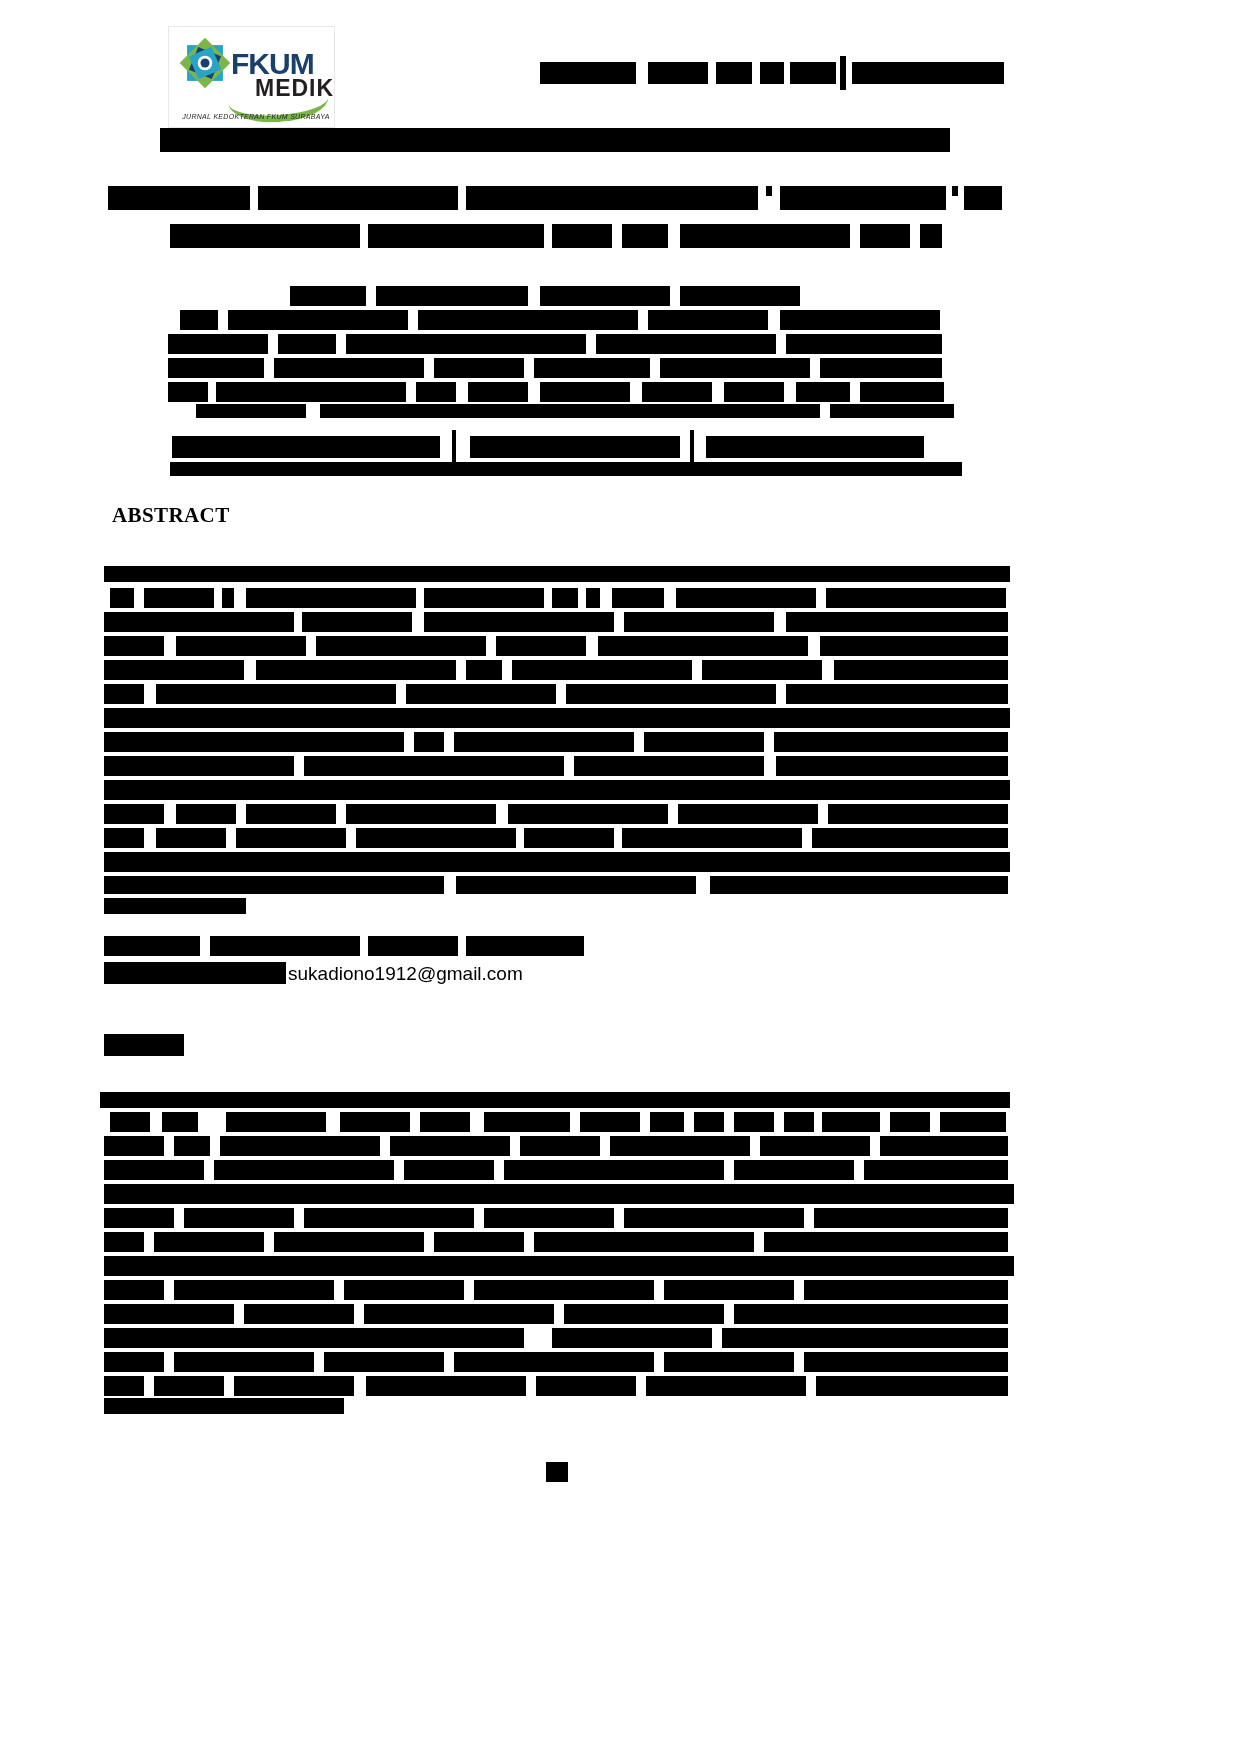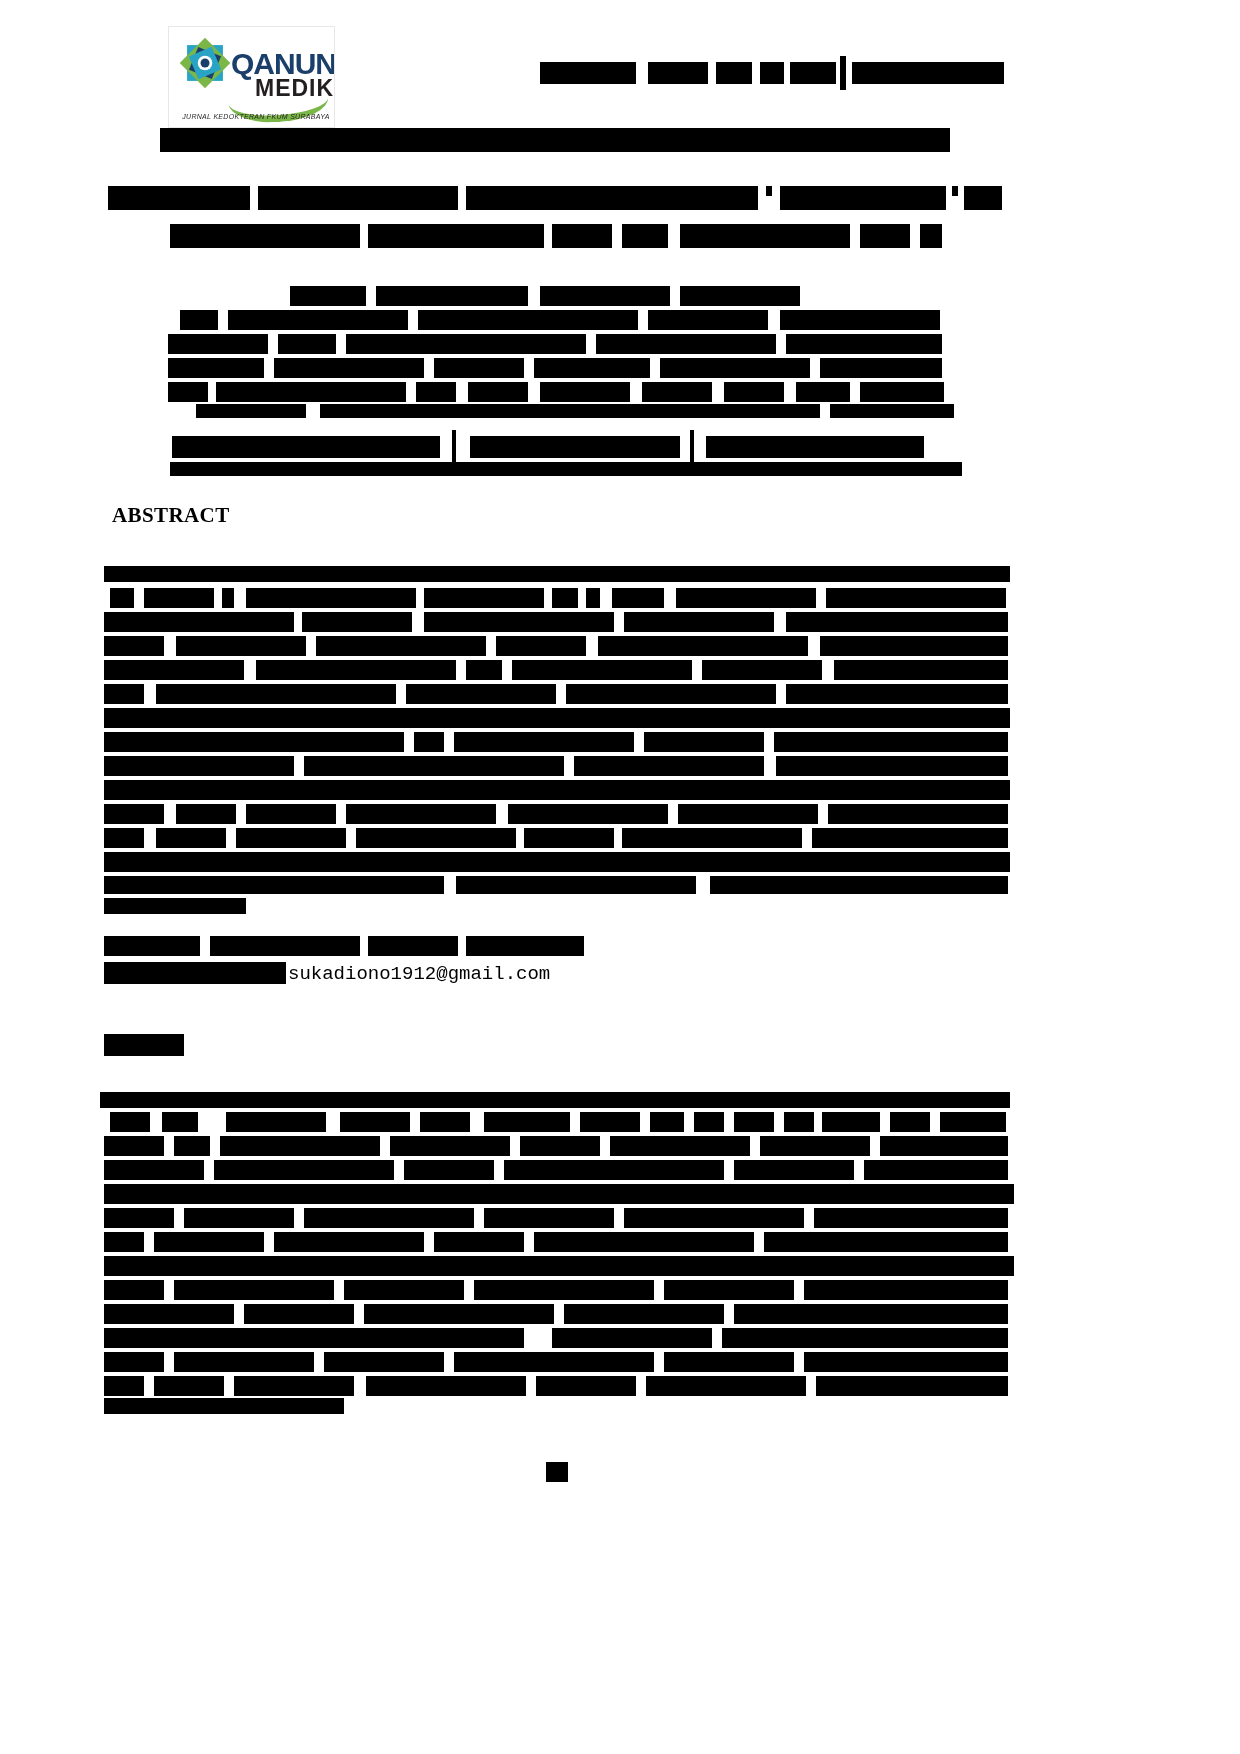--- a/index.html
+++ b/index.html
@@ -50,21 +50,21 @@
   
   .abstract-head{
     position:absolute;left:112px;top:503px;
     font-family:"Liberation Serif", serif;
     font-weight:bold;font-size:21px;letter-spacing:.4px;
   }
 
   
   .email{
     position:absolute;left:288px;top:963px;
-    font-family:Liberation Mono, monospace;
+    font-family:Liberation Sans, sans-serif;
     font-size:19px;
   }
 
   
   .pagenum{position:absolute;left:546px;top:1462px;width:22px;height:20px;background:#000;}
 </style>
 </head>
 <body>
 
 <div class="page">
@@ -73,21 +73,21 @@
     <svg class="star" viewBox="0 0 100 100">
       <g>
         <rect x="18" y="18" width="64" height="64" fill="#2aa4c4" transform="rotate(0 50 50)"></rect>
         <rect x="18" y="18" width="64" height="64" fill="#7ab648" transform="rotate(45 50 50)"></rect>
         <rect x="28" y="28" width="44" height="44" fill="#1b3f6b" transform="rotate(22 50 50)"></rect>
         <rect x="28" y="28" width="44" height="44" fill="#2aa4c4" transform="rotate(67 50 50)"></rect>
         <circle cx="50" cy="50" r="13" fill="#ffffff"></circle>
         <circle cx="50" cy="50" r="8" fill="#1b3f6b"></circle>
       </g>
     </svg>
-    <div class="word">QANUN</div>
+    <div class="word">FKUM</div>
     <div class="word2">MEDIKA</div>
     <div class="swoosh"></div>
     <div class="sub">JURNAL KEDOKTERAN FKUM SURABAYA</div>
   </div>
 
   <div>
     <div class="bar" style="left:540px;top:62px;width:96px;height:22px;"></div>
     <div class="bar" style="left:648px;top:62px;width:60px;height:22px;"></div>
     <div class="bar" style="left:716px;top:62px;width:36px;height:22px;"></div>
     <div class="bar" style="left:760px;top:62px;width:24px;height:22px;"></div>

